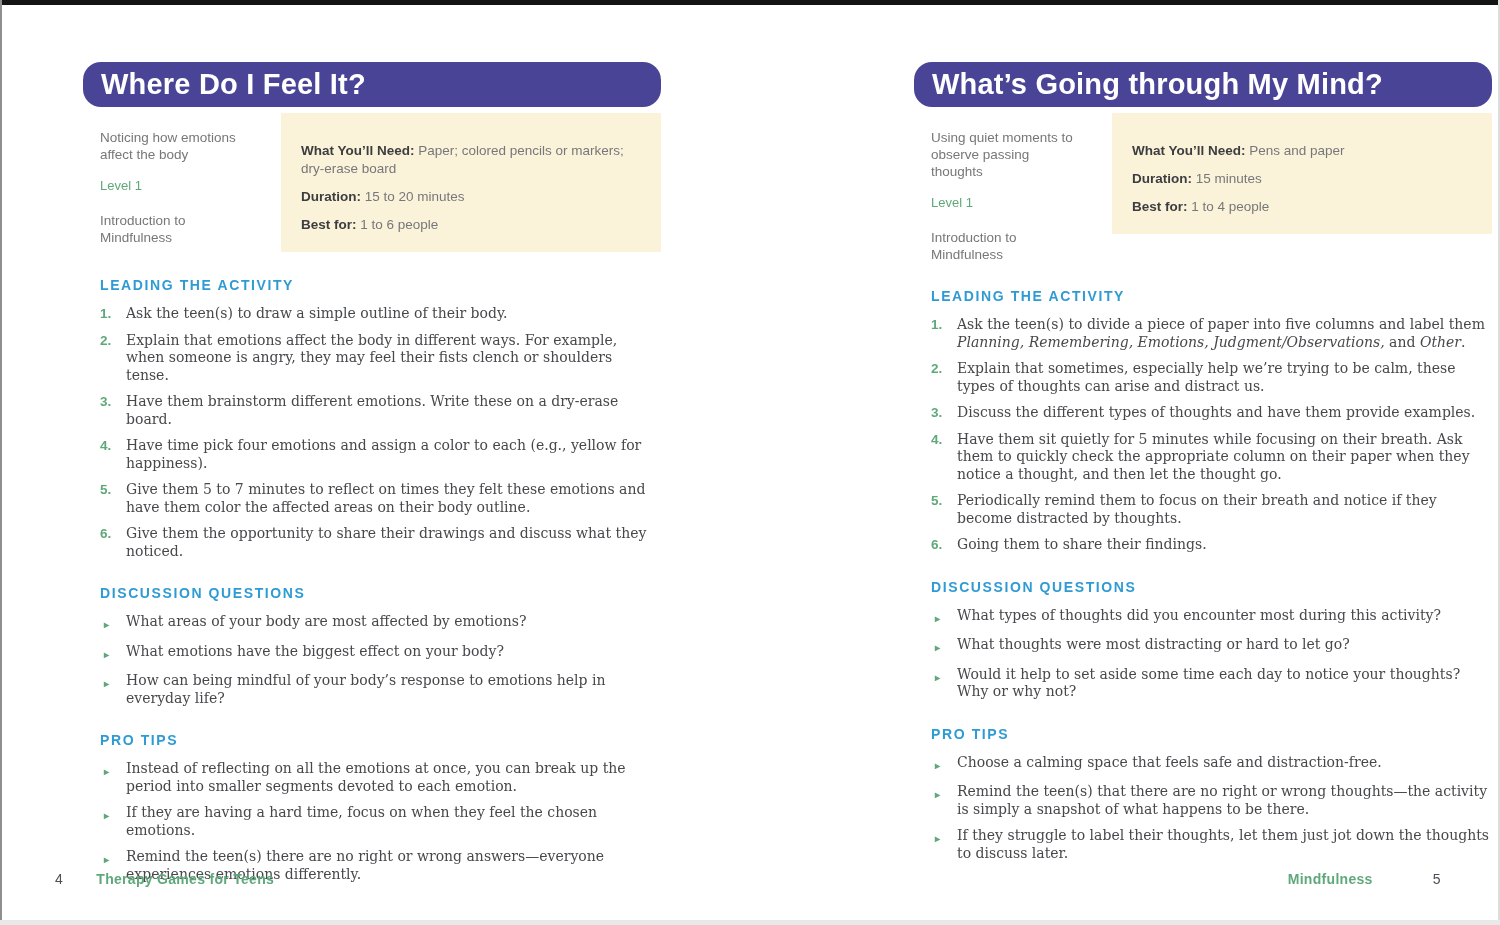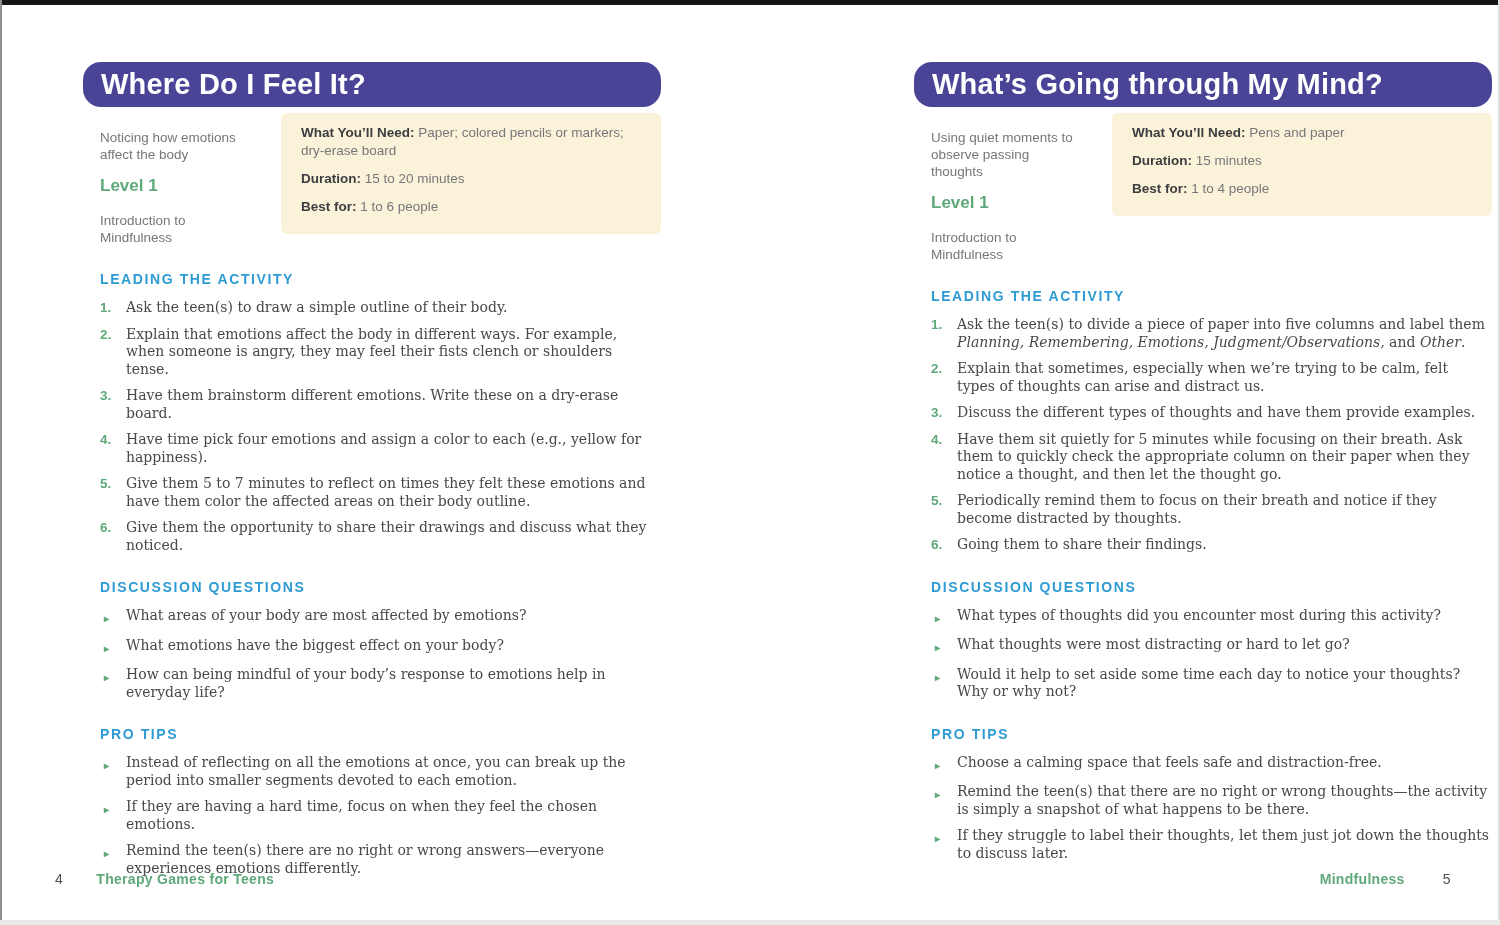--- a/index.html
+++ b/index.html
@@ -29,26 +29,26 @@
     font-family:"Liberation Sans",sans-serif;white-space:nowrap;
   }
 
   .info-row-wrap{display:flex;align-items:flex-start;margin-top:6px;}
   .sidebar{
     width:198px;box-sizing:border-box;flex-shrink:0;
     padding:16px 32px 0 17px;
     font-size:13.5px;line-height:17px;color:var(--muted-text,#76777a);
   }
   .sidebar .subtitle{margin:0 0 14px 0;}
-  .level-label{color:var(--accent-green,#5fa87a);font-weight:700;font-size:17px;}
+  .level-label{color:var(--accent-green,#5fa87a);font-weight:400;font-size:13px;}
   .level-desc{margin-top:18px;}
 
   .infobox{
-    flex:1;background:var(--info-bg,#fbf3d9);border-radius:6px;
-    padding:11px 20px 8px 20px;box-sizing:border-box;min-height:0;
+    flex:1;background:var(--info-bg,#fbf3d9);border-radius:1px;
+    padding:29px 20px 8px 20px;box-sizing:border-box;min-height:0;
   }
   .info-row{font-size:13.5px;line-height:18px;margin-bottom:10px;color:var(--muted-text,#76777a);}
   .info-label{font-weight:700;color:#3c3d40;}
 
   .sections{padding-left:17px;padding-right:2px;}
   .sec-heading{
     margin-top:25px;color:var(--heading-blue,#2f9bd4);
     font-weight:700;font-size:14px;letter-spacing:1.6px;
     font-family:"Liberation Sans",sans-serif;
   }
@@ -62,21 +62,21 @@
     flex-shrink:0;width:26px;
     font-family:"Liberation Sans",sans-serif;font-weight:700;font-size:13.5px;
     color:var(--accent-green,#5fa87a);
   }
   .marker.bullet{font-size:10px;padding-top:3px;width:22px;margin-left:4px;}
   .item-text i{font-style:italic;}
 
   .footer{position:absolute;top:871px;display:flex;align-items:baseline;font-size:14px;}
   .footer-left{left:55px;}
   .footer-left .footer-label{margin-left:33px;}
-  .footer-right{right:49px;}
+  .footer-right{right:59px;gap:22px;}
   .footer-right .footer-num{margin-left:38px;}
   .footer-num{color:#4c4e56;font-weight:400;letter-spacing:0.5px;}
   .footer-label{color:var(--accent-green,#5fa87a);font-weight:700;letter-spacing:0.3px;}
 </style>
 </head>
 <body>
 
 <div class="spread">
   <div class="edge-top"></div>
   <div class="edge-left"></div>
@@ -178,21 +178,21 @@
     </div>
     <div class="sections">
         <div class="sec-heading">LEADING THE ACTIVITY</div>
         <ol class="sec-list">
           <li class="sec-item">
             <span class="marker">1.</span>
             <span class="item-text"><span>Ask the teen(s) to divide a piece of paper into five columns and label them </span><i>Planning, Remembering, Emotions, Judgment/Observations,</i><span> and </span><i>Other</i><span>.</span></span>
           </li>
           <li class="sec-item">
             <span class="marker">2.</span>
-            <span class="item-text">Explain that sometimes, especially when we’re trying to be calm, felt types of thoughts can arise and distract us.</span>
+            <span class="item-text">Explain that sometimes, especially help we’re trying to be calm, these types of thoughts can arise and distract us.</span>
           </li>
           <li class="sec-item">
             <span class="marker">3.</span>
             <span class="item-text">Discuss the different types of thoughts and have them provide examples.</span>
           </li>
           <li class="sec-item">
             <span class="marker">4.</span>
             <span class="item-text">Have them sit quietly for 5 minutes while focusing on their breath. Ask them to quickly check the appropriate column on their paper when they notice a thought, and then let the thought go.</span>
           </li>
           <li class="sec-item">

